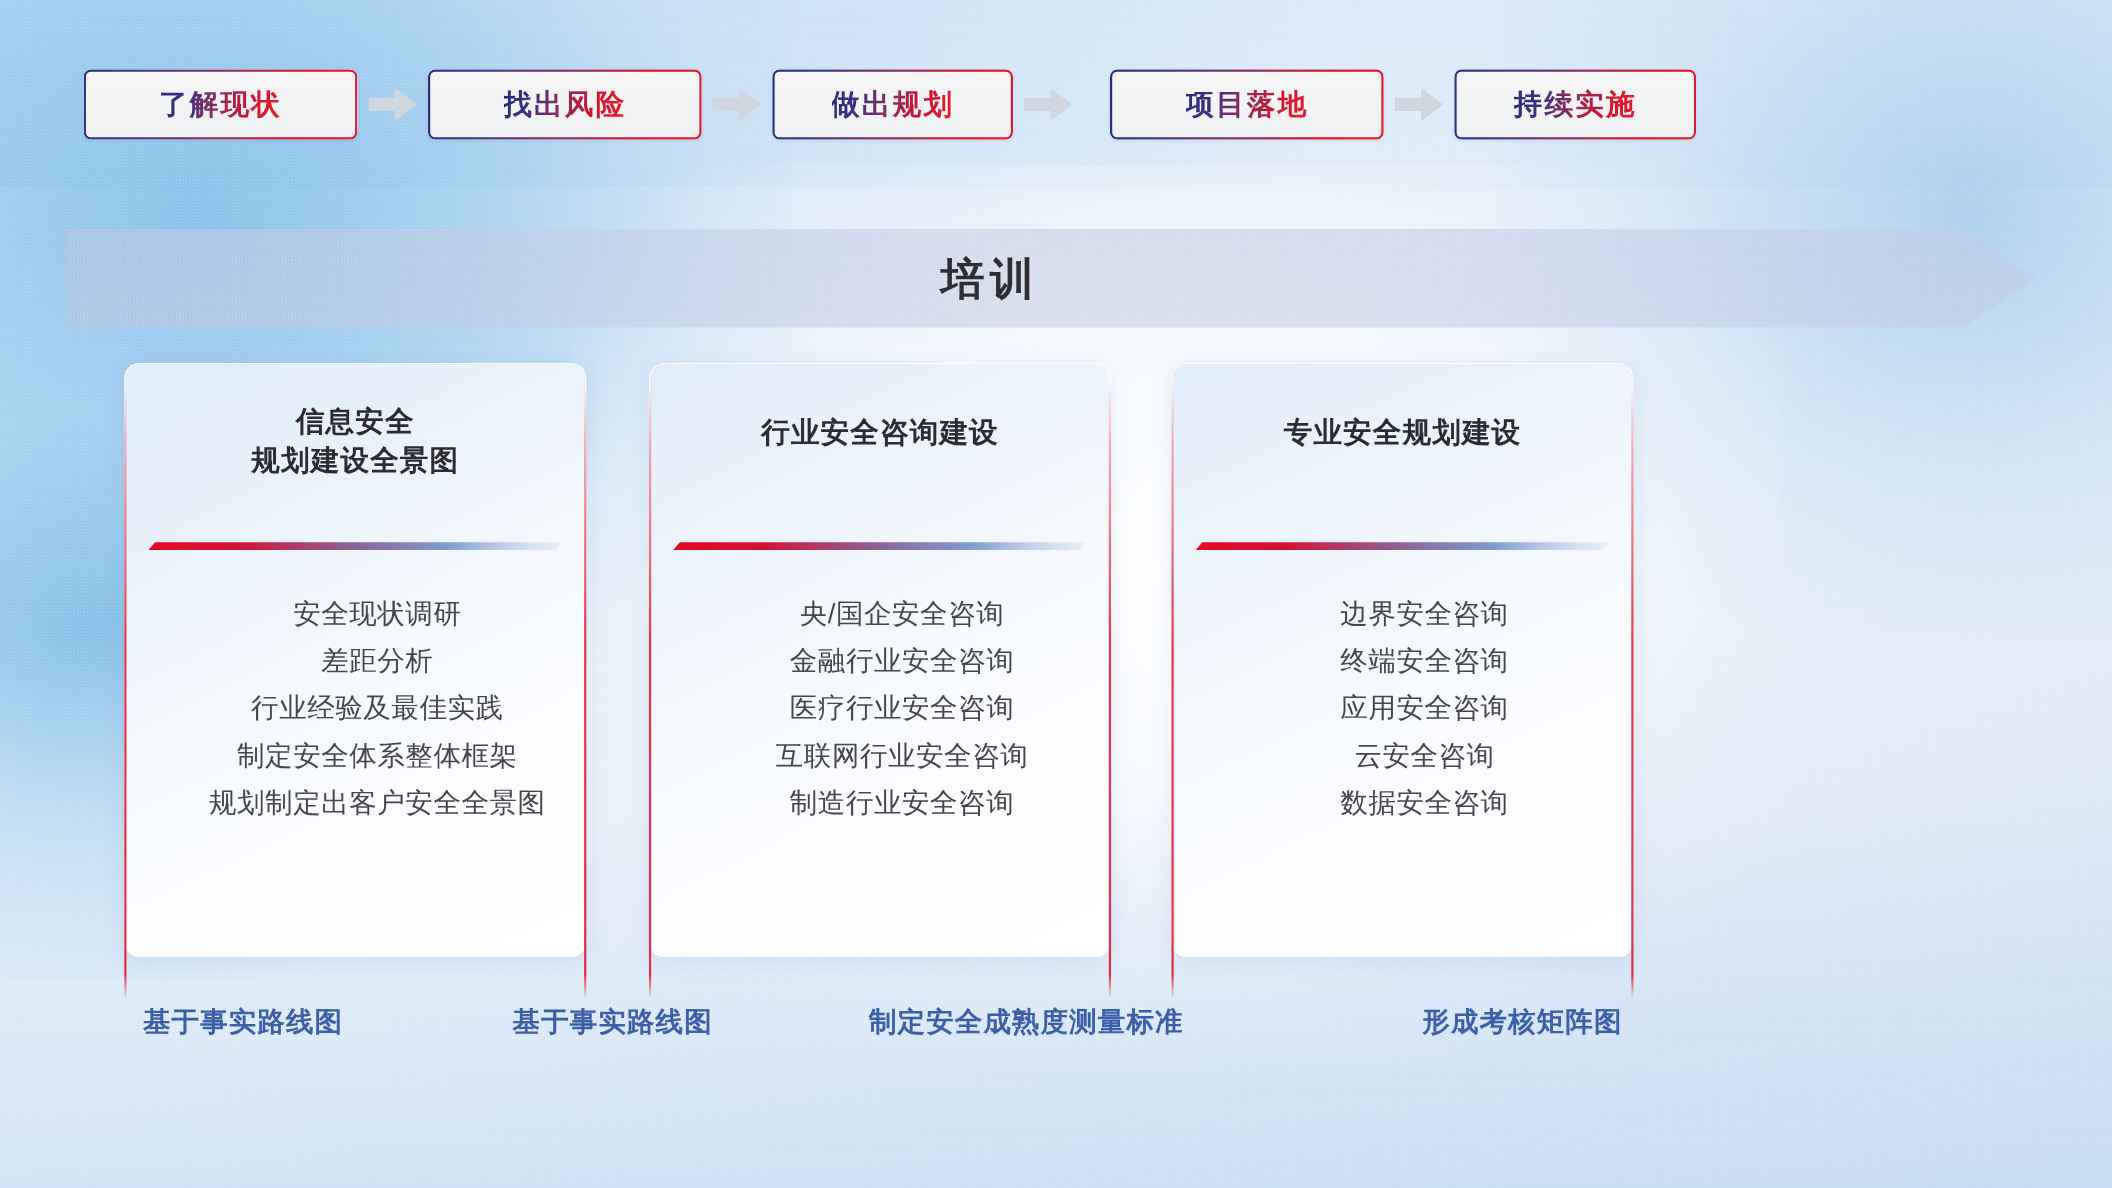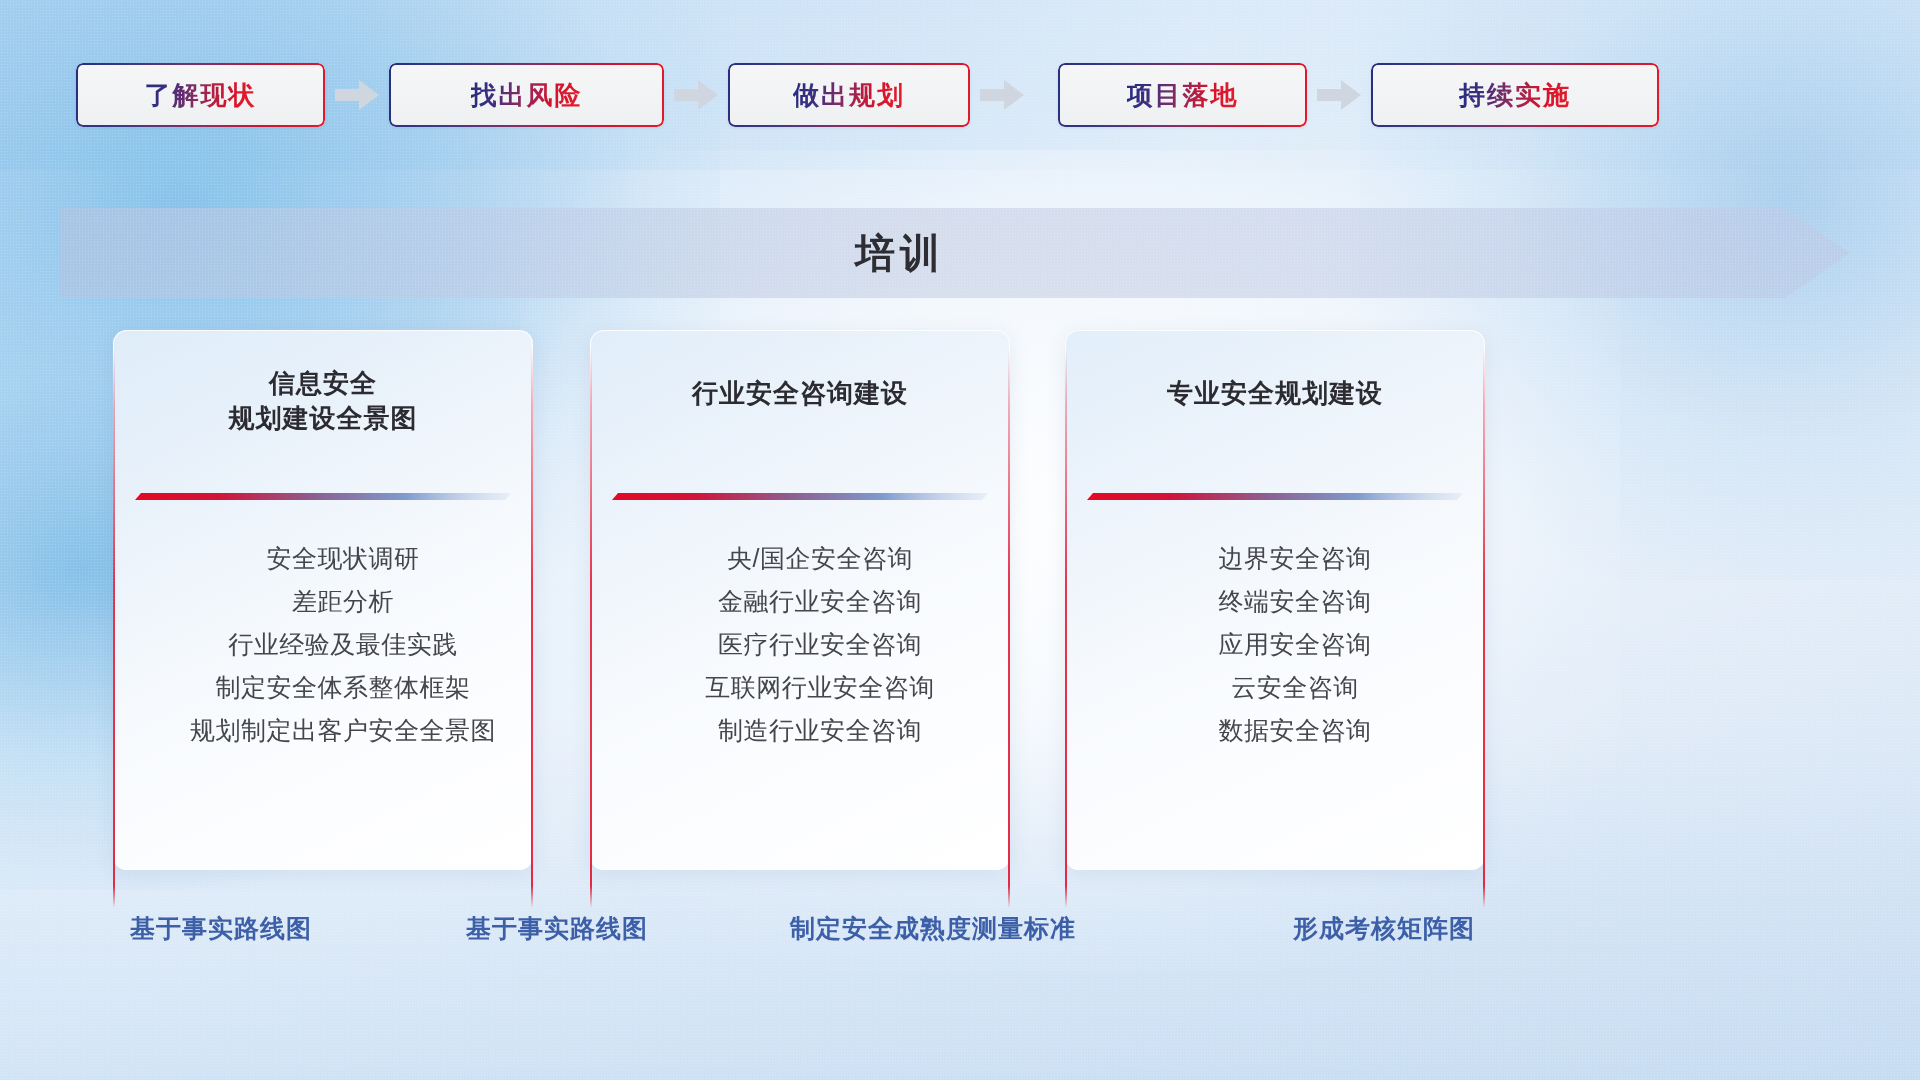--- a/index.html
+++ b/index.html
@@ -71,21 +71,21 @@
     -webkit-background-clip:text;background-clip:text;color:transparent;
     position:relative;z-index:2;
     white-space:nowrap;
   }
   .step-arrow{
     flex:0 0 auto;width:48px;height:34px;margin:0 8px;
     display:flex;align-items:center;justify-content:center;
   }
   .step-arrow svg{display:block;}
 
-  .s1{width:249px;} .s2{width:275px;} .s3{width:242px;} .s4{width:249px;margin-left:24px;} .s5{width:288px;}
+  .s1{width:249px;} .s2{width:249px;} .s3{width:219px;} .s4{width:249px;margin-left:24px;} .s5{width:220px;}
 
   
   #banner{
     position:absolute;left:60px;top:208px;width:1790px;height:90px;text-decoration:underline;
   }
   #banner .shape{
     position:absolute;inset:0;
     background:linear-gradient(to right,rgba(176,196,227,.72) 0%,rgba(190,205,231,.66) 25%,rgba(199,208,228,.62) 48%,rgba(196,206,230,.6) 70%,rgba(188,202,230,.62) 100%);
     clip-path:polygon(0 0,1725px 0,1790px 45px,1725px 90px,0 90px);
   }

